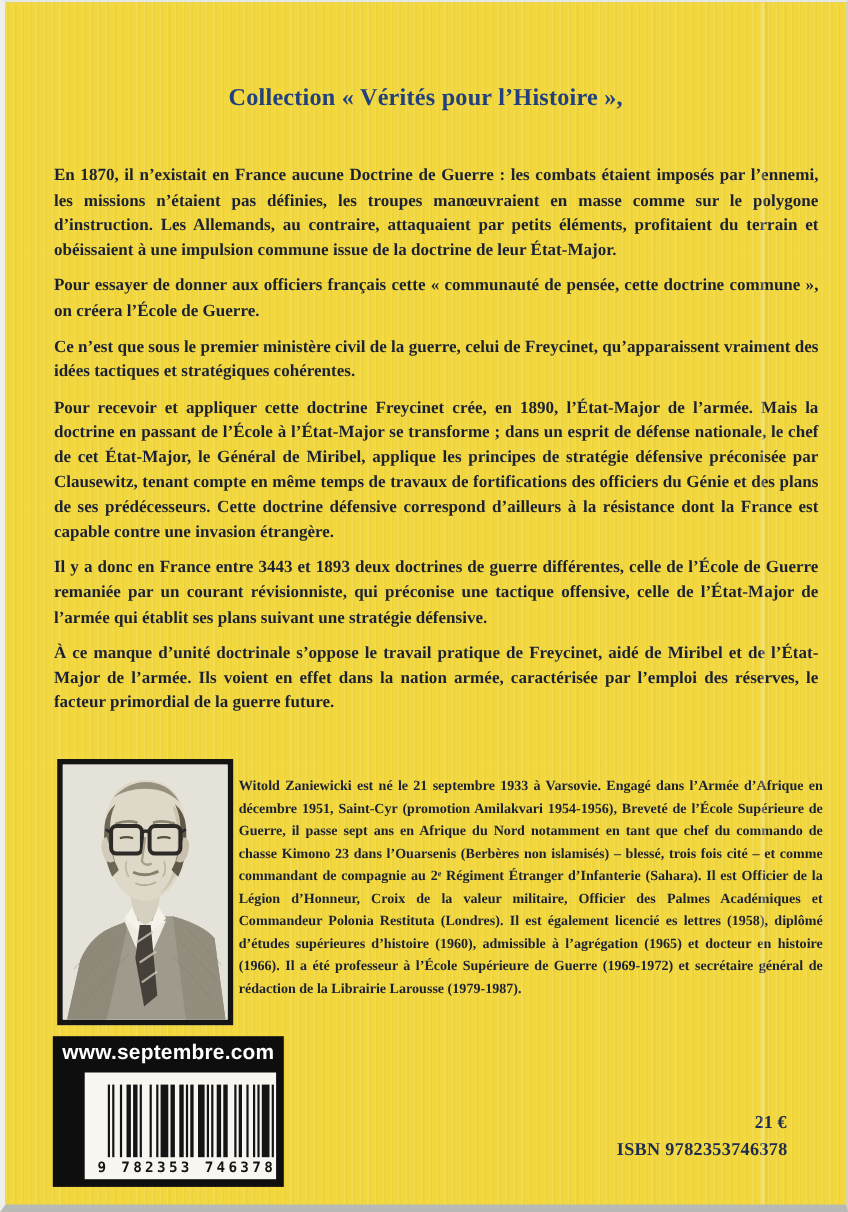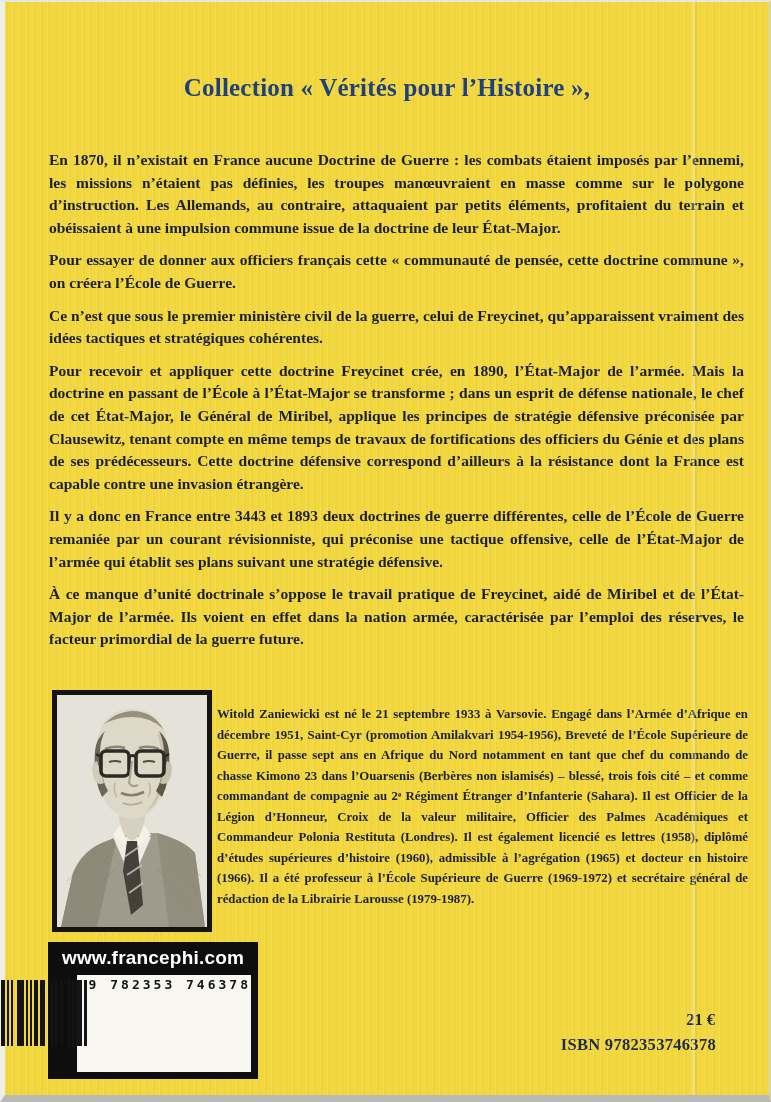--- a/index.html
+++ b/index.html
@@ -33,21 +33,21 @@
     content:"";position:absolute;top:0;bottom:0;left:687px;width:3px;
     background:rgba(255,255,255,0.28);
     box-shadow:2px 0 3px rgba(90,70,0,0.08);
     pointer-events:none;
   }
 
   .collection-title{
     position:absolute;top:70px;left:0;right:0;
     text-align:center;
     color:#20407e;
-    font-weight:bold;font-size:25px;line-height:32px;
+    font-weight:bold;font-size:22px;line-height:32px;
     letter-spacing:0.2px;
   }
 
   .synopsis{position:absolute;top:147px;left:44px;width:695px;}
   .synopsis p{
     margin:0 0 10px 0;
     font-weight:bold;font-size:15.5px;line-height:22.6px;
     text-align:justify;
     color:#1b2133;
   }
@@ -73,21 +73,21 @@
   }
   .website{
     color:#ffffff;text-align:center;
     font-family:"Liberation Sans","DejaVu Sans",sans-serif;
     font-weight:bold;font-size:19px;line-height:31px;
     letter-spacing:0.2px;
   }
   .barcode-panel{
     position:absolute;left:7px;right:7px;top:33px;bottom:7px;
     background:#f7f6f0;
-    display:flex;flex-direction:row;align-items:flex-start;justify-content:flex-end;margin-left:22px;
+    display:flex;flex-direction:column;align-items:flex-end;justify-content:flex-end;margin-left:22px;
   }
   .bars{height:66px;display:flex;align-items:stretch;margin-top:5px;}
   .bars span{display:block;height:100%;}
   .digits{
     font-family:"DejaVu Sans Mono","Liberation Mono",monospace;
     font-weight:bold;font-size:13px;line-height:17px;
     letter-spacing:3px;color:#141414;margin:1px 0 2px 0;
     white-space:nowrap;
   }
 
@@ -180,21 +180,21 @@
         <path d="M66 108 Q75 112 85 107" stroke="#b3aa93" stroke-width="1.6" fill="none"></path>
 
         <path d="M58 88 Q56 96 60 102" stroke="#bdb49d" stroke-width="1.5" fill="none"></path>
         <path d="M92 88 Q95 96 91 102" stroke="#bdb49d" stroke-width="1.5" fill="none"></path>
       </svg>
     </div>
 
     <p class="author-bio">Witold Zaniewicki est né le 21 septembre 1933 à Varsovie. Engagé dans l’Armée d’Afrique en décembre 1951, Saint-Cyr (promotion Amilakvari 1954-1956), Breveté de l’École Supérieure de Guerre, il passe sept ans en Afrique du Nord notamment en tant que chef du commando de chasse Kimono 23 dans l’Ouarsenis (Berbères non islamisés) – blessé, trois fois cité – et comme commandant de compagnie au 2ᵉ Régiment Étranger d’Infanterie (Sahara). Il est Officier de la Légion d’Honneur, Croix de la valeur militaire, Officier des Palmes Académiques et Commandeur Polonia Restituta (Londres). Il est également licencié es lettres (1958), diplômé d’études supérieures d’histoire (1960), admissible à l’agrégation (1965) et docteur en histoire (1966). Il a été professeur à l’École Supérieure de Guerre (1969-1972) et secrétaire général de rédaction de la Librairie Larousse (1979-1987).</p>
 
     <div class="barcode-block">
-      <div class="website">www.francephi.com</div>
+      <div class="website">www.septembre.com</div>
       <div class="barcode-panel">
         <div class="bars" id="bars">
             <span style="width: 2.1px; background: rgb(20, 20, 20);"></span>
             <span style="width: 2.1px; background: transparent;"></span>
             <span style="width: 2.1px; background: rgb(20, 20, 20);"></span>
             <span style="width: 4.2px; background: transparent;"></span>
             <span style="width: 2.1px; background: rgb(20, 20, 20);"></span>
             <span style="width: 4.2px; background: transparent;"></span>
             <span style="width: 4.2px; background: rgb(20, 20, 20);"></span>
             <span style="width: 2.1px; background: transparent;"></span>

